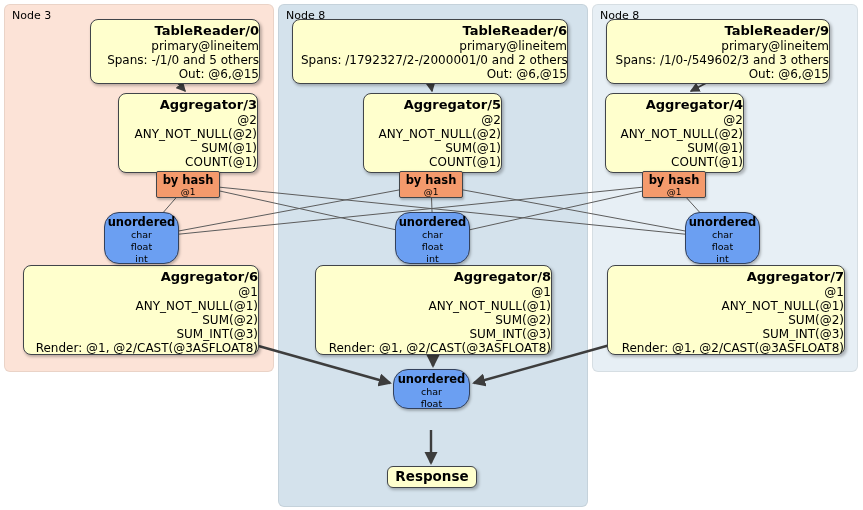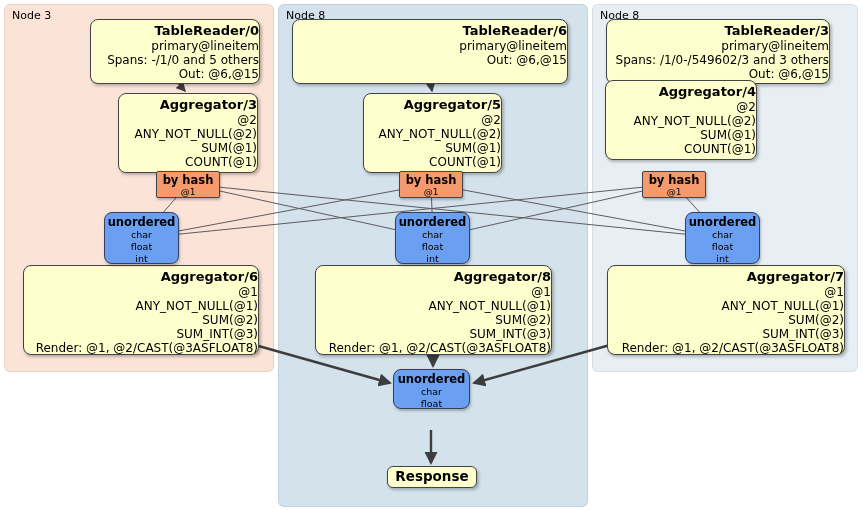--- a/index.html
+++ b/index.html
@@ -23,21 +23,21 @@
   .pline{font-size:12px;line-height:14px;white-space:nowrap;padding-left:8px;}
   .router{
     position:absolute;z-index:4;background:#f49a6c;border:1px solid #41454a;
     border-radius:2px;text-align:center;box-sizing:border-box;padding-top:1px;
     box-shadow:1px 1.5px 2.5px rgba(0,0,0,0.25);
   }
   .rtitle{font-size:11.5px;font-weight:bold;line-height:14px;white-space:nowrap;}
   .rdetail{font-size:9px;line-height:10px;white-space:nowrap;}
   .stream{
     position:absolute;z-index:4;background:#6b9ff2;border:1px solid #33415c;
-    border-radius:8px;text-align:center;box-sizing:border-box;padding-top:2px;
+    border-radius:15px;text-align:center;box-sizing:border-box;padding-top:2px;
     box-shadow:1px 1.5px 2.5px rgba(0,0,0,0.25);
   }
   .stitle{font-size:11.5px;font-weight:bold;line-height:14px;white-space:nowrap;}
   .sline{font-size:9.5px;line-height:12px;white-space:nowrap;}
   .tbox{
     position:absolute;z-index:3;background:#ffffcd;border:1px solid #41454a;
     border-radius:6px;text-align:center;box-sizing:border-box;
     font-size:13.5px;font-weight:bold;line-height:19px;
     box-shadow:1.5px 2px 3px rgba(0,0,0,0.25);white-space:nowrap;
   }
@@ -92,44 +92,45 @@
 
   <div class="pbox" style="left:90px;top:19px;width:170px;height:65px">
     <div class="ptitle">TableReader/0</div>
     <div class="pline">primary@lineitem</div>
     <div class="pline">Spans: -/1/0 and 5 others</div>
     <div class="pline">Out: @6,@15</div>
   </div>
   <div class="pbox" style="left:292px;top:19px;width:276px;height:65px">
     <div class="ptitle">TableReader/6</div>
     <div class="pline">primary@lineitem</div>
+    <div class="pline">Spans: /1792327/2-/2000001/0 and 2 others</div>
     <div class="pline">Out: @6,@15</div>
   </div>
   <div class="pbox" style="left:606px;top:19px;width:224px;height:65px">
-    <div class="ptitle">TableReader/3</div>
+    <div class="ptitle">TableReader/9</div>
     <div class="pline">primary@lineitem</div>
     <div class="pline">Spans: /1/0-/549602/3 and 3 others</div>
     <div class="pline">Out: @6,@15</div>
   </div>
 
   <div class="pbox" style="left:118px;top:93px;width:140px;height:80px">
     <div class="ptitle">Aggregator/3</div>
     <div class="pline">@2</div>
     <div class="pline">ANY_NOT_NULL(@2)</div>
     <div class="pline">SUM(@1)</div>
     <div class="pline">COUNT(@1)</div>
   </div>
   <div class="pbox" style="left:363px;top:93px;width:139px;height:80px">
     <div class="ptitle">Aggregator/5</div>
     <div class="pline">@2</div>
     <div class="pline">ANY_NOT_NULL(@2)</div>
     <div class="pline">SUM(@1)</div>
     <div class="pline">COUNT(@1)</div>
   </div>
-  <div class="pbox" style="left:605px;top:80px;width:152px;height:80px">
+  <div class="pbox" style="left:605px;top:93px;width:139px;height:80px">
     <div class="ptitle">Aggregator/4</div>
     <div class="pline">@2</div>
     <div class="pline">ANY_NOT_NULL(@2)</div>
     <div class="pline">SUM(@1)</div>
     <div class="pline">COUNT(@1)</div>
   </div>
 
   <div class="router" style="left:156px;top:171px;width:64px;height:27px">
     <div class="rtitle">by hash</div>
     <div class="rdetail">@1</div>

